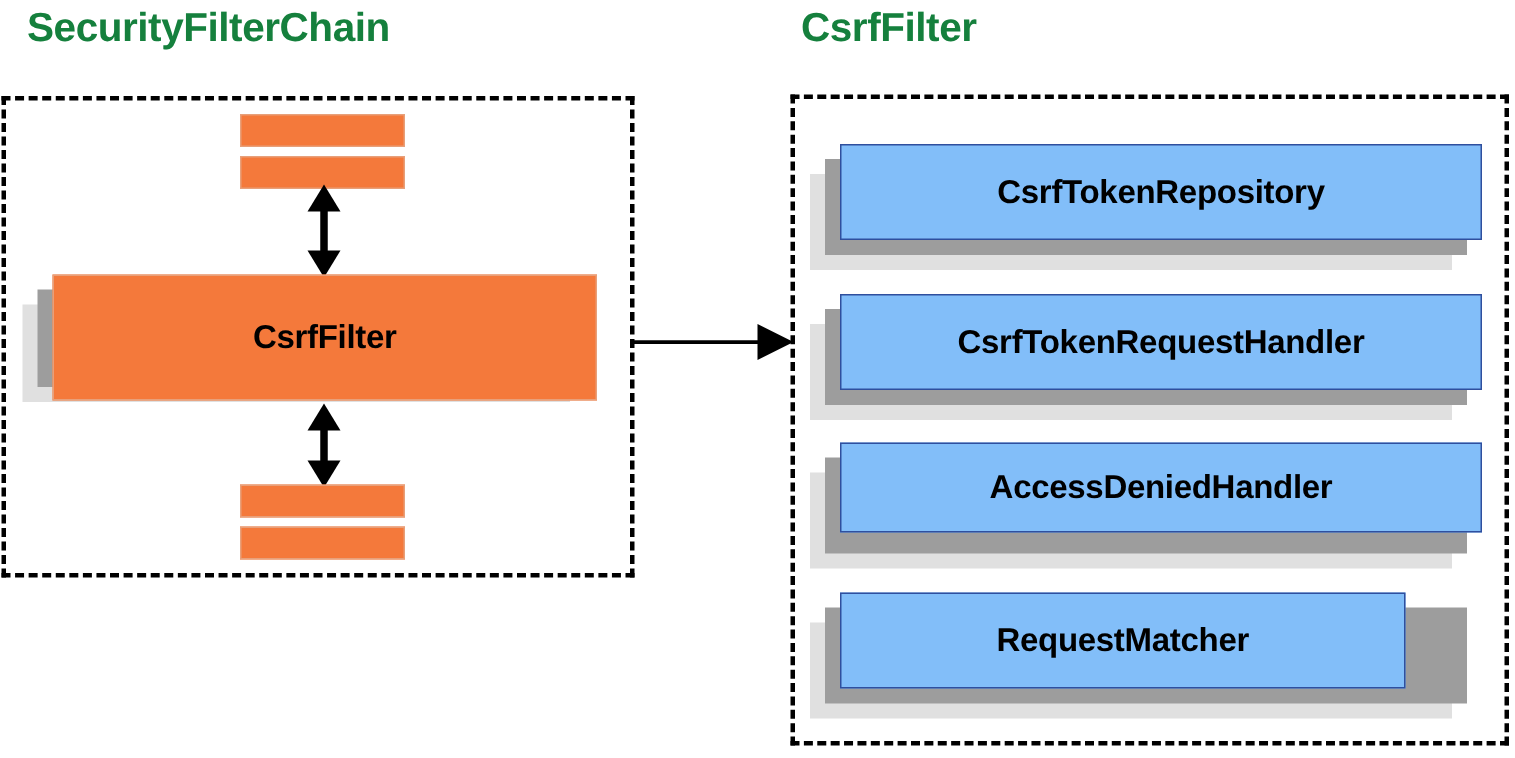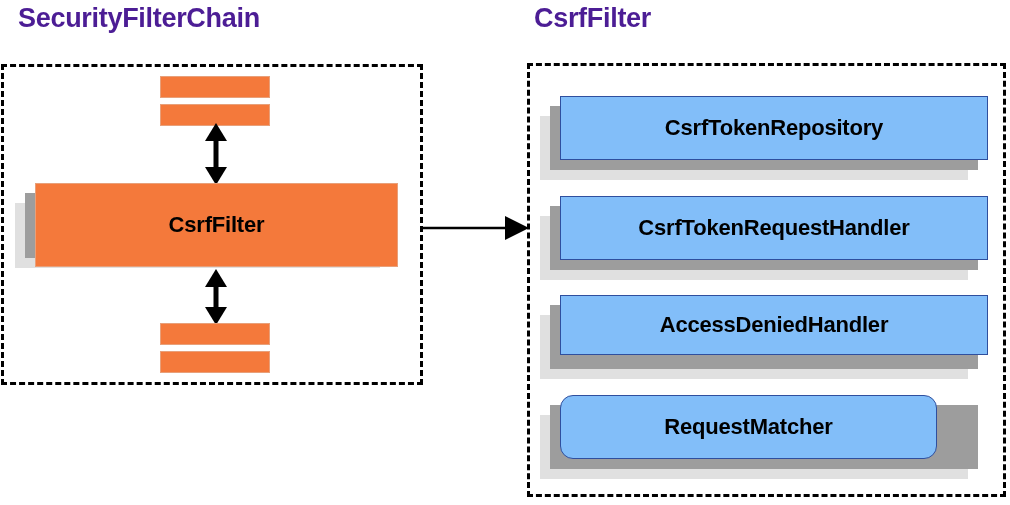--- a/index.html
+++ b/index.html
@@ -12,21 +12,21 @@
     width: 1010px;
     height: 505px;
     background: #ffffff;
     font-family: "Liberation Sans", sans-serif;
     overflow: hidden;
   }
   .title {
     position: absolute;
     font-weight: bold;
     font-size: 27px;
-    color: #4c1d95;
+    color: #15803d;
     letter-spacing: -0.3px;
     white-space: nowrap;
   }
   #title-left  { left: 18px;  top: 3px; }
   #title-right { left: 534px; top: 3px; }
 
   .dashed-panel {
     position: absolute;
     border: 3px dashed #000000;
     box-sizing: border-box;
@@ -150,18 +150,18 @@
     <div class="plate back2" style="left:0px;  top:20px; width:428px; height:64px;"></div>
     <div class="plate back1" style="left:10px; top:10px; width:428px; height:64px;"></div>
     <div class="plate face" style="left:20px; top:0px;  width:428px; height:60px;">
       <span class="label">AccessDeniedHandler</span>
     </div>
   </div>
 
   <div class="stack blue" style="left:540px; top:395px; width:468px; height:85px;">
     <div class="plate back2" style="left:0px;  top:20px; width:428px; height:64px;"></div>
     <div class="plate back1" style="left:10px; top:10px; width:428px; height:64px;"></div>
-    <div class="plate face" style="left:20px; top:0px;  width:377px; height:64px;border-radius:13px;">
+    <div class="plate face" style="left:20px; top:0px;  width:377px; height:64px;">
       <span class="label">RequestMatcher</span>
     </div>
   </div>
 
 </div>
 
 </body></html>

